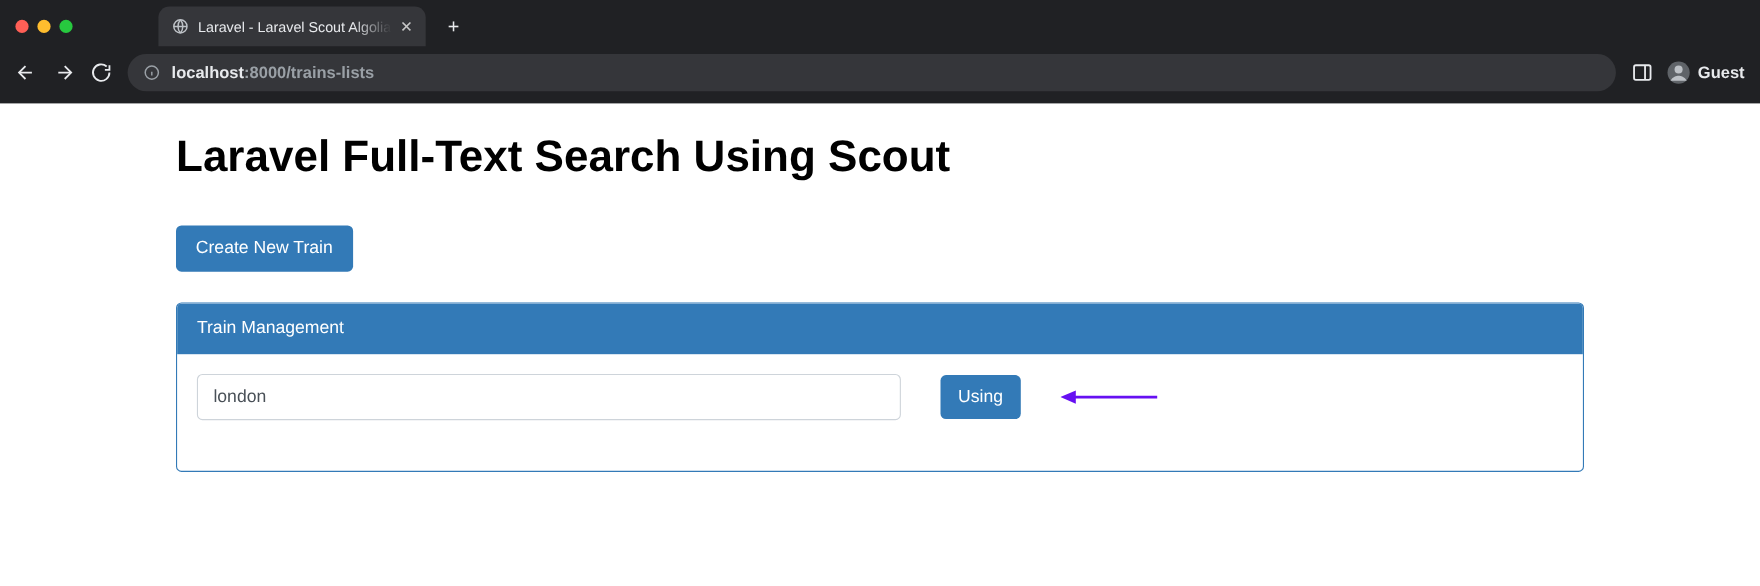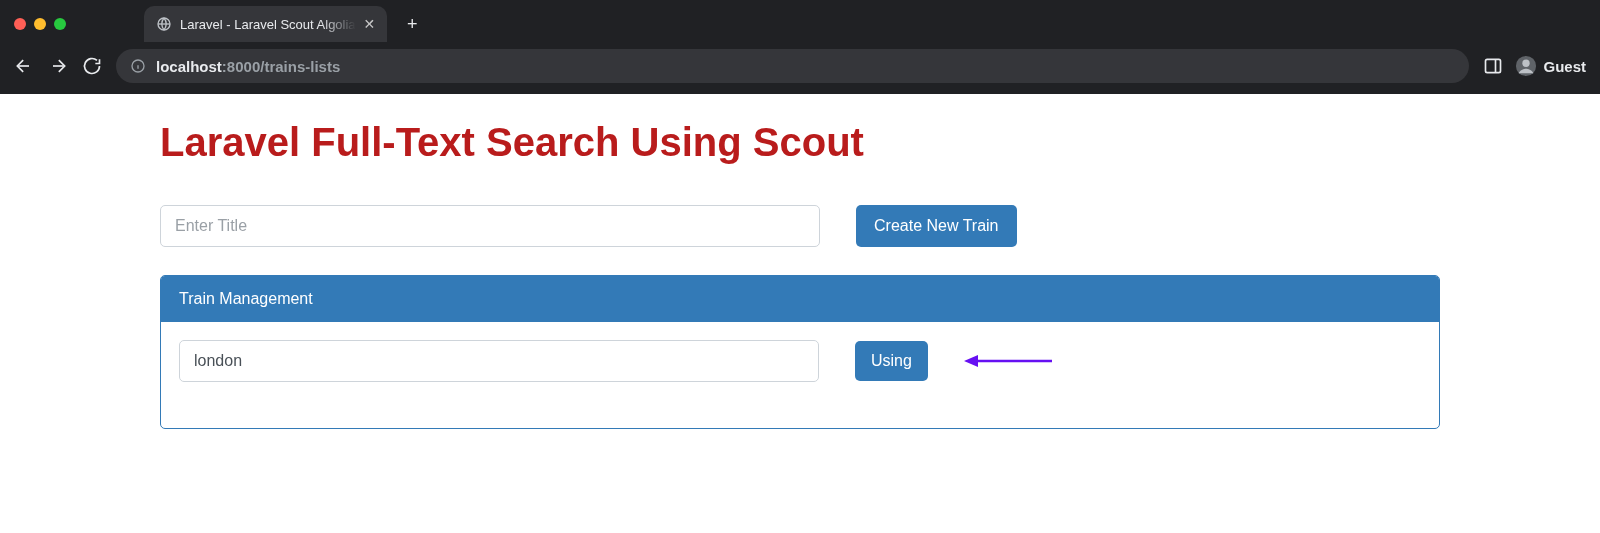--- a/index.html
+++ b/index.html
@@ -81,21 +81,21 @@
     }
     .guest-avatar { width:22px; height:22px; }
 
     
     .page {
       padding: 26px 160px 0 160px;
     }
     h1.page-title {
       font-size: 40px;
       font-weight: 700;
-      color:#b91c1c;
+      color:#000000;
       margin-bottom: 40px;
     }
     .top-row {
       display:flex;
       align-items:center;
       gap:36px;
       margin-bottom: 28px;
     }
     .title-input {
       width: 660px;
@@ -252,21 +252,20 @@
         <span>Guest</span>
       </div>
     </div>
   </div>
 </div>
 
 <div class="page">
   <h1 class="page-title">Laravel Full-Text Search Using Scout</h1>
 
   <div class="top-row">
-    <input class="title-input" type="text" placeholder="Enter Title" style="">
     <button class="btn-primary">Create New Train</button>
   </div>
 
   <div class="panel">
     <div class="panel-header">Train Management</div>
     <div class="panel-body">
 
       <div class="search-row">
         <input class="search-input" type="text" value="london" style="">
         <button class="btn-search">Using</button>

